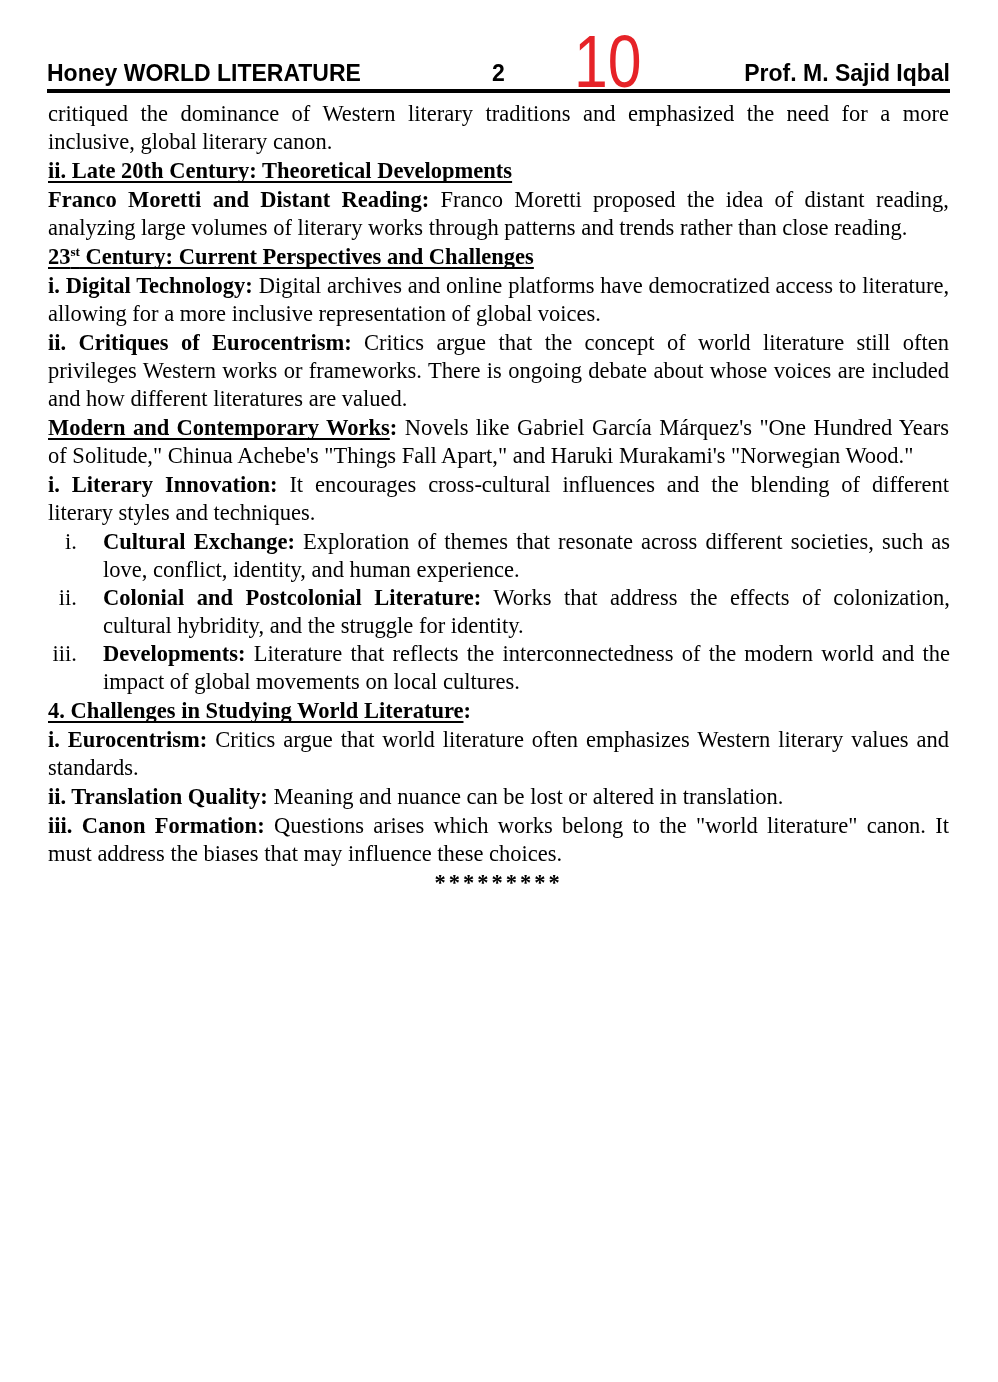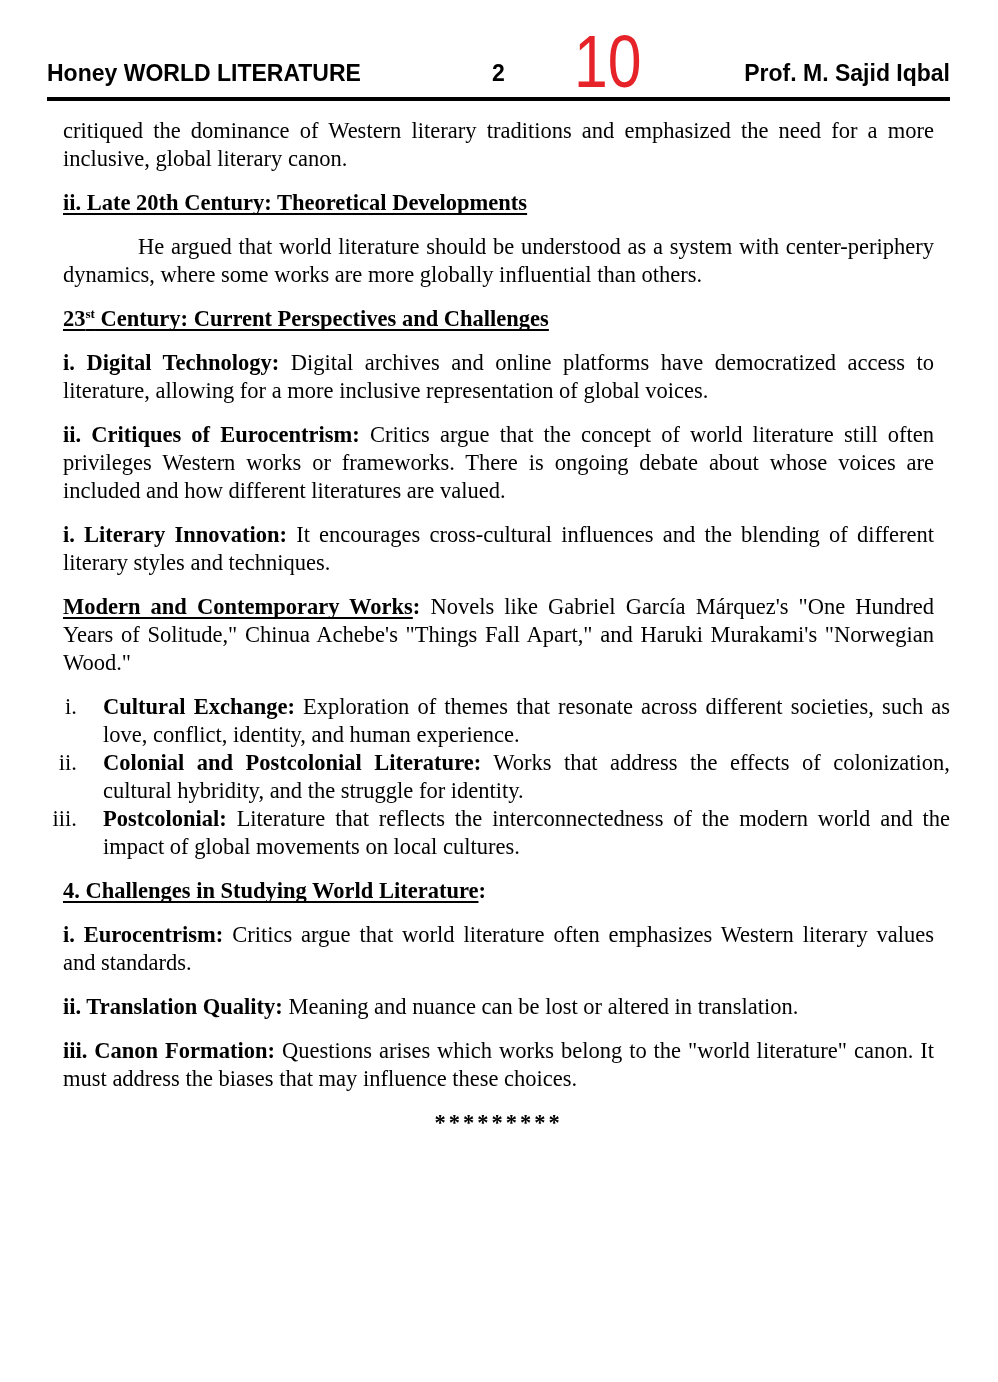--- a/index.html
+++ b/index.html
@@ -16,21 +16,21 @@
     padding: 60px 48px 0 47px;
   }
   
   .doc-header {
     position: relative;
     font-family: "Liberation Sans", "DejaVu Sans", sans-serif;
     font-weight: bold;
     font-size: 23px;
     line-height: 26px;
     border-bottom: 4px solid #000;
-    padding-bottom: 11px;
+    padding-bottom: 3px;
     display: flex;
     justify-content: space-between;
     align-items: flex-end;
   }
   .doc-header .center-num {
     position: absolute;
     left: 0; right: 0;
     text-align: center;
   }
   .red-number {
@@ -45,21 +45,21 @@
     transform-origin: left top;
     z-index: 2;
   }
   
   .doc-body {
     margin-top: 7px;
     font-size: 22.5px;
     line-height: 28px;
     text-align: justify;
   }
-  .doc-body p { margin: 16px; }
+  .doc-body p { margin: 1px; }
   .heading { font-weight: bold; }
   .u {
     text-decoration: underline;
     text-decoration-thickness: 2px;
     text-underline-offset: 3px;
     text-decoration-skip-ink: none;
   }
   .indent { text-indent: 75px; }
   sup {
     font-size: 58%;
@@ -93,48 +93,48 @@
     <span class="center-num">2</span>
     <span>Prof. M. Sajid Iqbal</span>
   </div>
 
   <div class="doc-body">
 
     <p>critiqued the dominance of Western literary traditions and emphasized the need for a more inclusive, global literary canon.</p>
 
     <p class="heading"><span class="u">ii. Late 20th Century: Theoretical Developments</span></p>
 
+    <p><b>Franco Moretti and Distant Reading:</b> <span>Franco Moretti proposed the idea of distant reading, analyzing large volumes of literary works through patterns and trends rather than close reading.</span></p>
 
-    <p class="indent">He argued that world literature should be understood as a system with center-periphery dynamics, where some works are more globally influential than others.</p>
 
     <p class="heading"><span class="u"><span>23</span><sup>st</sup><span> Century: Current Perspectives and Challenges</span></span></p>
 
     <p><b>i. Digital Technology:</b> <span>Digital archives and online platforms have democratized access to literature, allowing for a more inclusive representation of global voices.</span></p>
 
     <p><b>ii. Critiques of Eurocentrism:</b> <span>Critics argue that the concept of world literature still often privileges Western works or frameworks. There is ongoing debate about whose voices are included and how different literatures are valued.</span></p>
 
 
+    <p><b><span class="u">Modern and Contemporary Works</span><span>:</span></b> <span>Novels like Gabriel García Márquez's "One Hundred Years of Solitude," Chinua Achebe's "Things Fall Apart," and Haruki Murakami's "Norwegian Wood."</span></p>
+
     <p><b>i. Literary Innovation:</b> <span>It encourages cross-cultural influences and the blending of different literary styles and techniques.</span></p>
-
-    <p><b><span class="u">Modern and Contemporary Works</span><span>:</span></b> <span>Novels like Gabriel García Márquez's "One Hundred Years of Solitude," Chinua Achebe's "Things Fall Apart," and Haruki Murakami's "Norwegian Wood."</span></p>
 
 
 
     <div>
       <div class="list-item">
         <span class="marker">i.</span>
         <span class="li-text"><b>Cultural Exchange:</b> <span>Exploration of themes that resonate across different societies, such as love, conflict, identity, and human experience.</span></span>
       </div>
       <div class="list-item">
         <span class="marker">ii.</span>
         <span class="li-text"><b>Colonial and Postcolonial Literature:</b> <span>Works that address the effects of colonization, cultural hybridity, and the struggle for identity.</span></span>
       </div>
       <div class="list-item">
         <span class="marker">iii.</span>
-        <span class="li-text"><b>Postcolonial:</b> <span>Literature that reflects the interconnectedness of the modern world and the impact of global movements on local cultures.</span></span>
+        <span class="li-text"><b>Developments:</b> <span>Literature that reflects the interconnectedness of the modern world and the impact of global movements on local cultures.</span></span>
       </div>
     </div>
 
     <p class="heading"><span class="u">4. Challenges in Studying World Literature</span><span>:</span></p>
 
     <p><b>i. Eurocentrism:</b> <span>Critics argue that world literature often emphasizes Western literary values and standards.</span></p>
 
     <p><b>ii. Translation Quality:</b> <span>Meaning and nuance can be lost or altered in translation.</span></p>
 
     <p><b>iii. Canon Formation:</b> <span>Questions arises which works belong to the "world literature" canon. It must address the biases that may influence these choices.</span></p>

